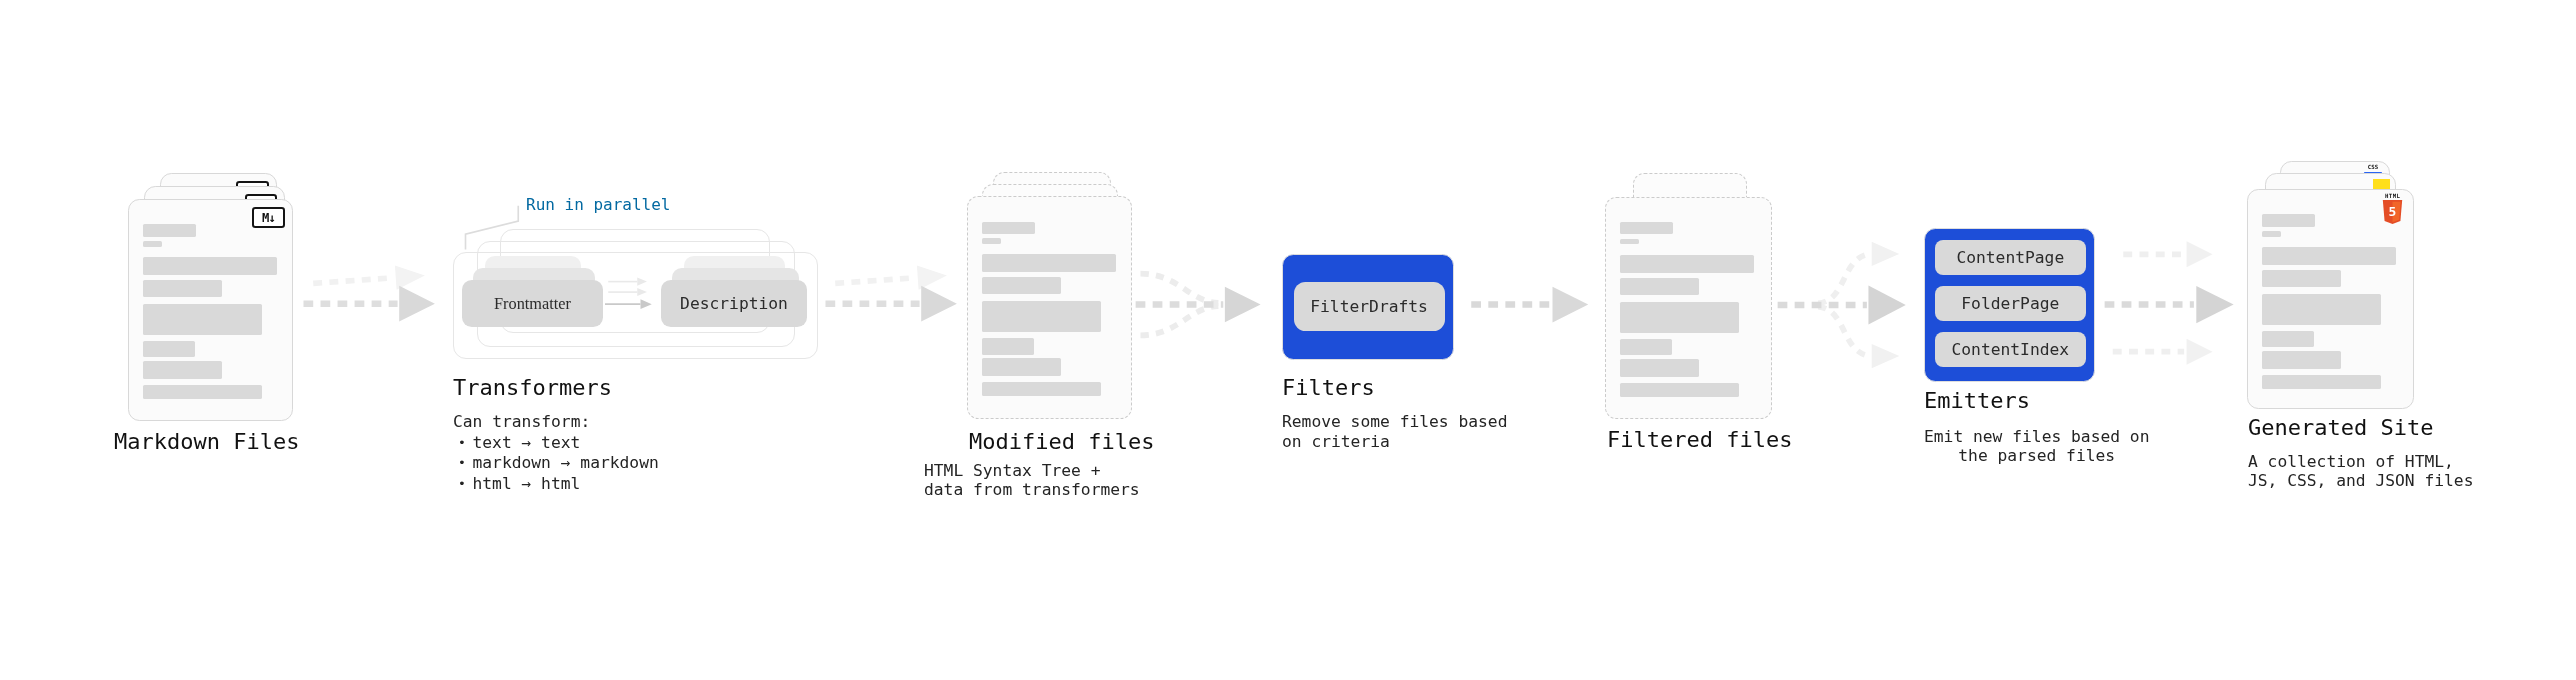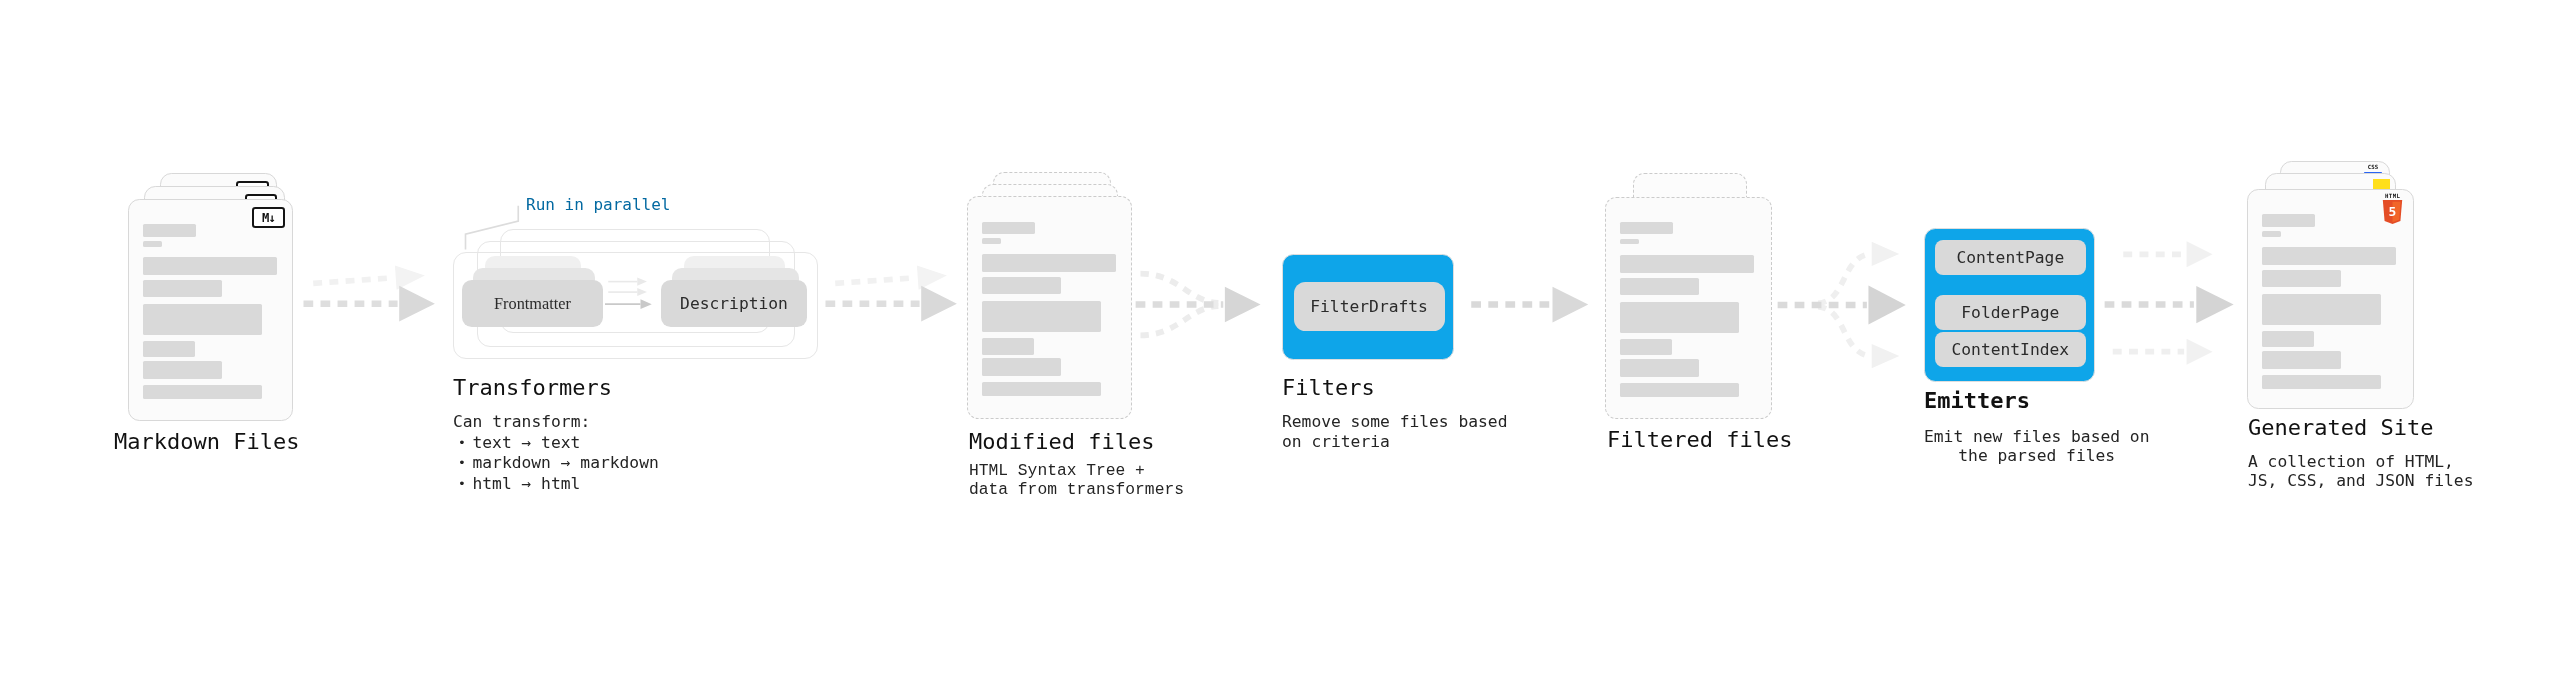--- a/index.html
+++ b/index.html
@@ -32,21 +32,21 @@
   
   .css-badge { position:absolute; top:3.3px; right:6.5px; width:18px; text-align:center; }
   .css-badge .t { font-size:5.7px; font-weight:bold; color:#111; line-height:5.7px; display:block; }
   .css-badge .u { display:block; height:2.4px; background:#2964f2; margin-top:0.8px; border-radius:0.8px; }
   .js-badge { position:absolute; top:4.9px; right:4.9px; width:17px; height:10.6px; background:#ffdf1b; }
   .html-badge { position:absolute; top:3.3px; right:9.8px; width:21px; text-align:center; }
   .html-badge .t { font-size:5.7px; font-weight:bold; color:#111; line-height:6.5px; display:block; letter-spacing:0.4px; }
 
   
   .frame { position:absolute; border:1.6px solid #e6e6e6; border-radius:13px; background:transparent; }
-  .panel { position:absolute; border:1.6px solid #dedede; border-radius:11.4px; background:#0ea5e9; }
+  .panel { position:absolute; border:1.6px solid #dedede; border-radius:11.4px; background:#1d4ed8; }
   .pill { position:absolute; border-radius:9.8px; background:#d9d9d9; display:flex; align-items:center; justify-content:center;
           font-size:16.3px; color:#2b2b2b; }
   .pill.l2 { background:#e5e5e5; }
   .pill.l3 { background:#f0f0f0; }
   .epill { position:absolute; left:9.8px; width:151px; height:35px; background:#d9d9d9; border-radius:8.1px;
            display:flex; align-items:center; justify-content:center; font-size:16.3px; color:#2b2b2b; }
 
   
   .stage-label { position:absolute; font-size:22px; color:#111111; white-space:nowrap; }
   .stage-desc  { position:absolute; font-size:16.3px; color:#242424; white-space:nowrap; }
@@ -153,21 +153,21 @@
         <i class="bar b2"></i>
         <i class="bar b3"></i>
         <i class="bar b4"></i>
         <i class="bar b5"></i>
         <i class="bar b6"></i>
         <i class="bar b7"></i>
         <i class="bar b8"></i>
     </div>
   </div>
   <div class="stage-label" style="left:969px; top:429px;">Modified files</div>
-  <div class="stage-desc" style="left:969px; top:462px; line-height:18.7px;font-family:Liberation Mono, monospace;">
+  <div class="stage-desc" style="left:924px; top:462px; line-height:18.7px;">
     <div>HTML Syntax Tree +</div>
     <div>data from transformers</div>
   </div>
 
   <svg class="abs" style="left:1134px; top:267px;" width="142" height="75" viewBox="0 0 175 92">
     <path d="M8,8 C55,8 68,43 104,44" fill="none" stroke="#ececec" stroke-width="7" stroke-dasharray="10 9"></path>
     <path d="M8,84 C55,84 68,49 104,48" fill="none" stroke="#ececec" stroke-width="7" stroke-dasharray="10 9"></path>
     <line x1="2" y1="46" x2="110" y2="46" stroke="#dcdcdc" stroke-width="8" stroke-dasharray="12 9"></line>
     <polygon points="112,24 156,46 112,68" fill="#d6d6d6"></polygon>
   </svg>
@@ -209,28 +209,28 @@
     <path d="M52,92 C88,96 80,148 116,153" fill="none" stroke="#efefef" stroke-width="7" stroke-dasharray="10 9"></path>
     <polygon points="118,138 152,153 118,168" fill="#f1f1f1"></polygon>
     <line x1="2" y1="90" x2="112" y2="90" stroke="#dadada" stroke-width="8" stroke-dasharray="12 9"></line>
     <polygon points="114,66 160,90 114,114" fill="#d4d4d4"></polygon>
   </svg>
 
   <div class="panel" style="left:1924px; top:228px; width:171px; height:154px;">
     <div class="epill" style="top:10.6px;">
         <span>ContentPage</span>
       </div>
-    <div class="epill" style="top:66px;text-align:center;">
+    <div class="epill" style="top:57px;text-align:center;">
         <span>FolderPage</span>
       </div>
     <div class="epill" style="top:103px;">
         <span>ContentIndex</span>
       </div>
   </div>
-  <div class="stage-label" style="left:1924px; top:388px;font-weight:bold;">Emitters</div>
+  <div class="stage-label" style="left:1924px; top:388px;">Emitters</div>
   <div class="stage-desc" style="left:1924px; top:428px; line-height:18.7px;text-align:center;">
     <div>Emit new files based on</div>
     <div>the parsed files</div>
   </div>
 
   <svg class="abs" style="left:2103px; top:238px;" width="142" height="134" viewBox="0 0 175 165">
     <line x1="25" y1="20" x2="100" y2="20" stroke="#efefef" stroke-width="7" stroke-dasharray="11 9"></line>
     <polygon points="103,4 135,20 103,36" fill="#f1f1f1"></polygon>
     <line x1="2" y1="82" x2="112" y2="82" stroke="#dadada" stroke-width="8" stroke-dasharray="12 9"></line>
     <polygon points="115,59 161,82 115,105" fill="#d4d4d4"></polygon>

